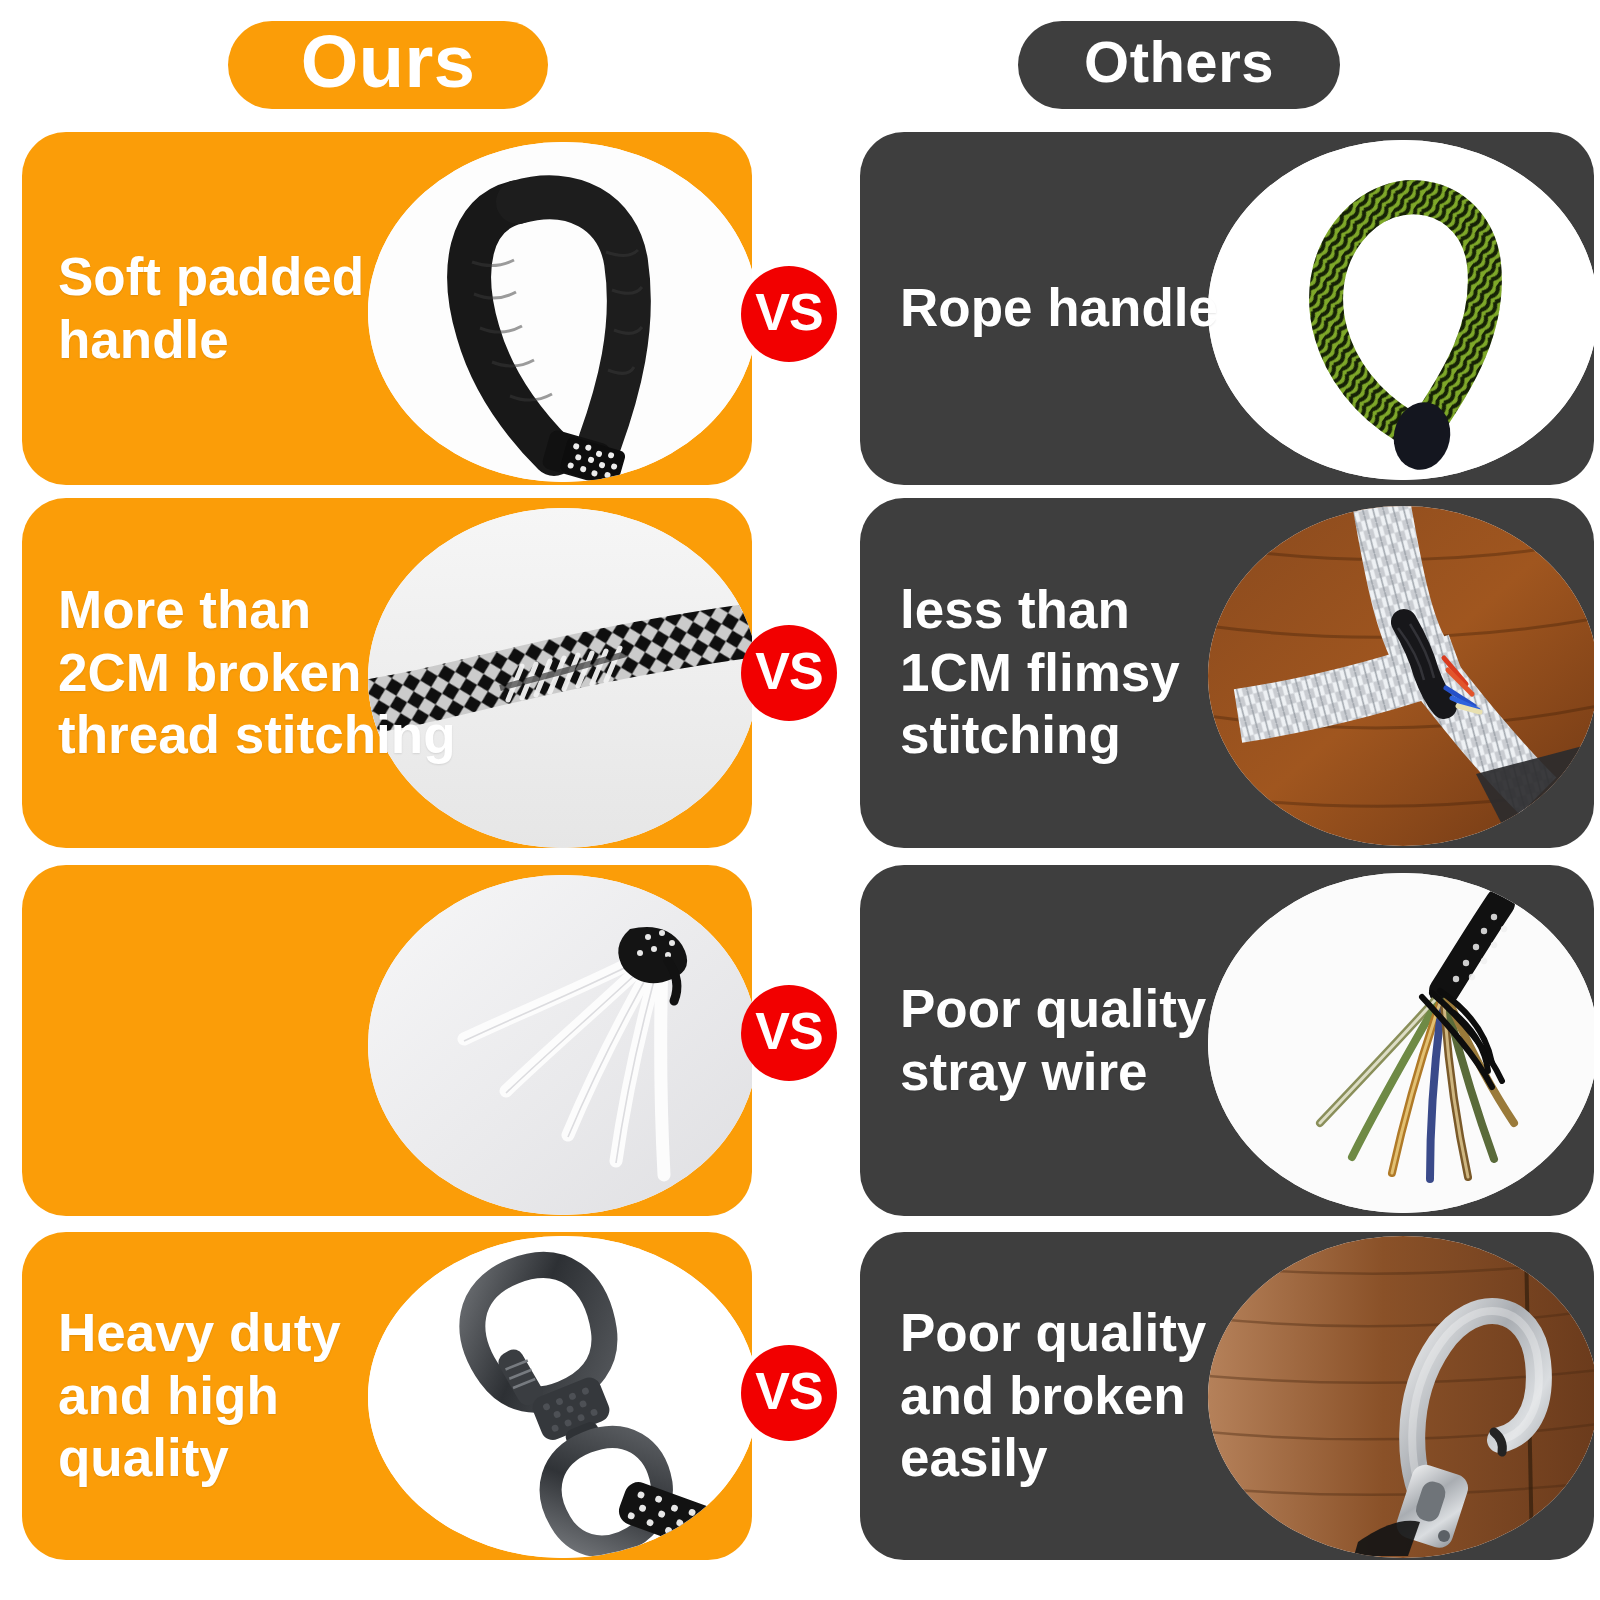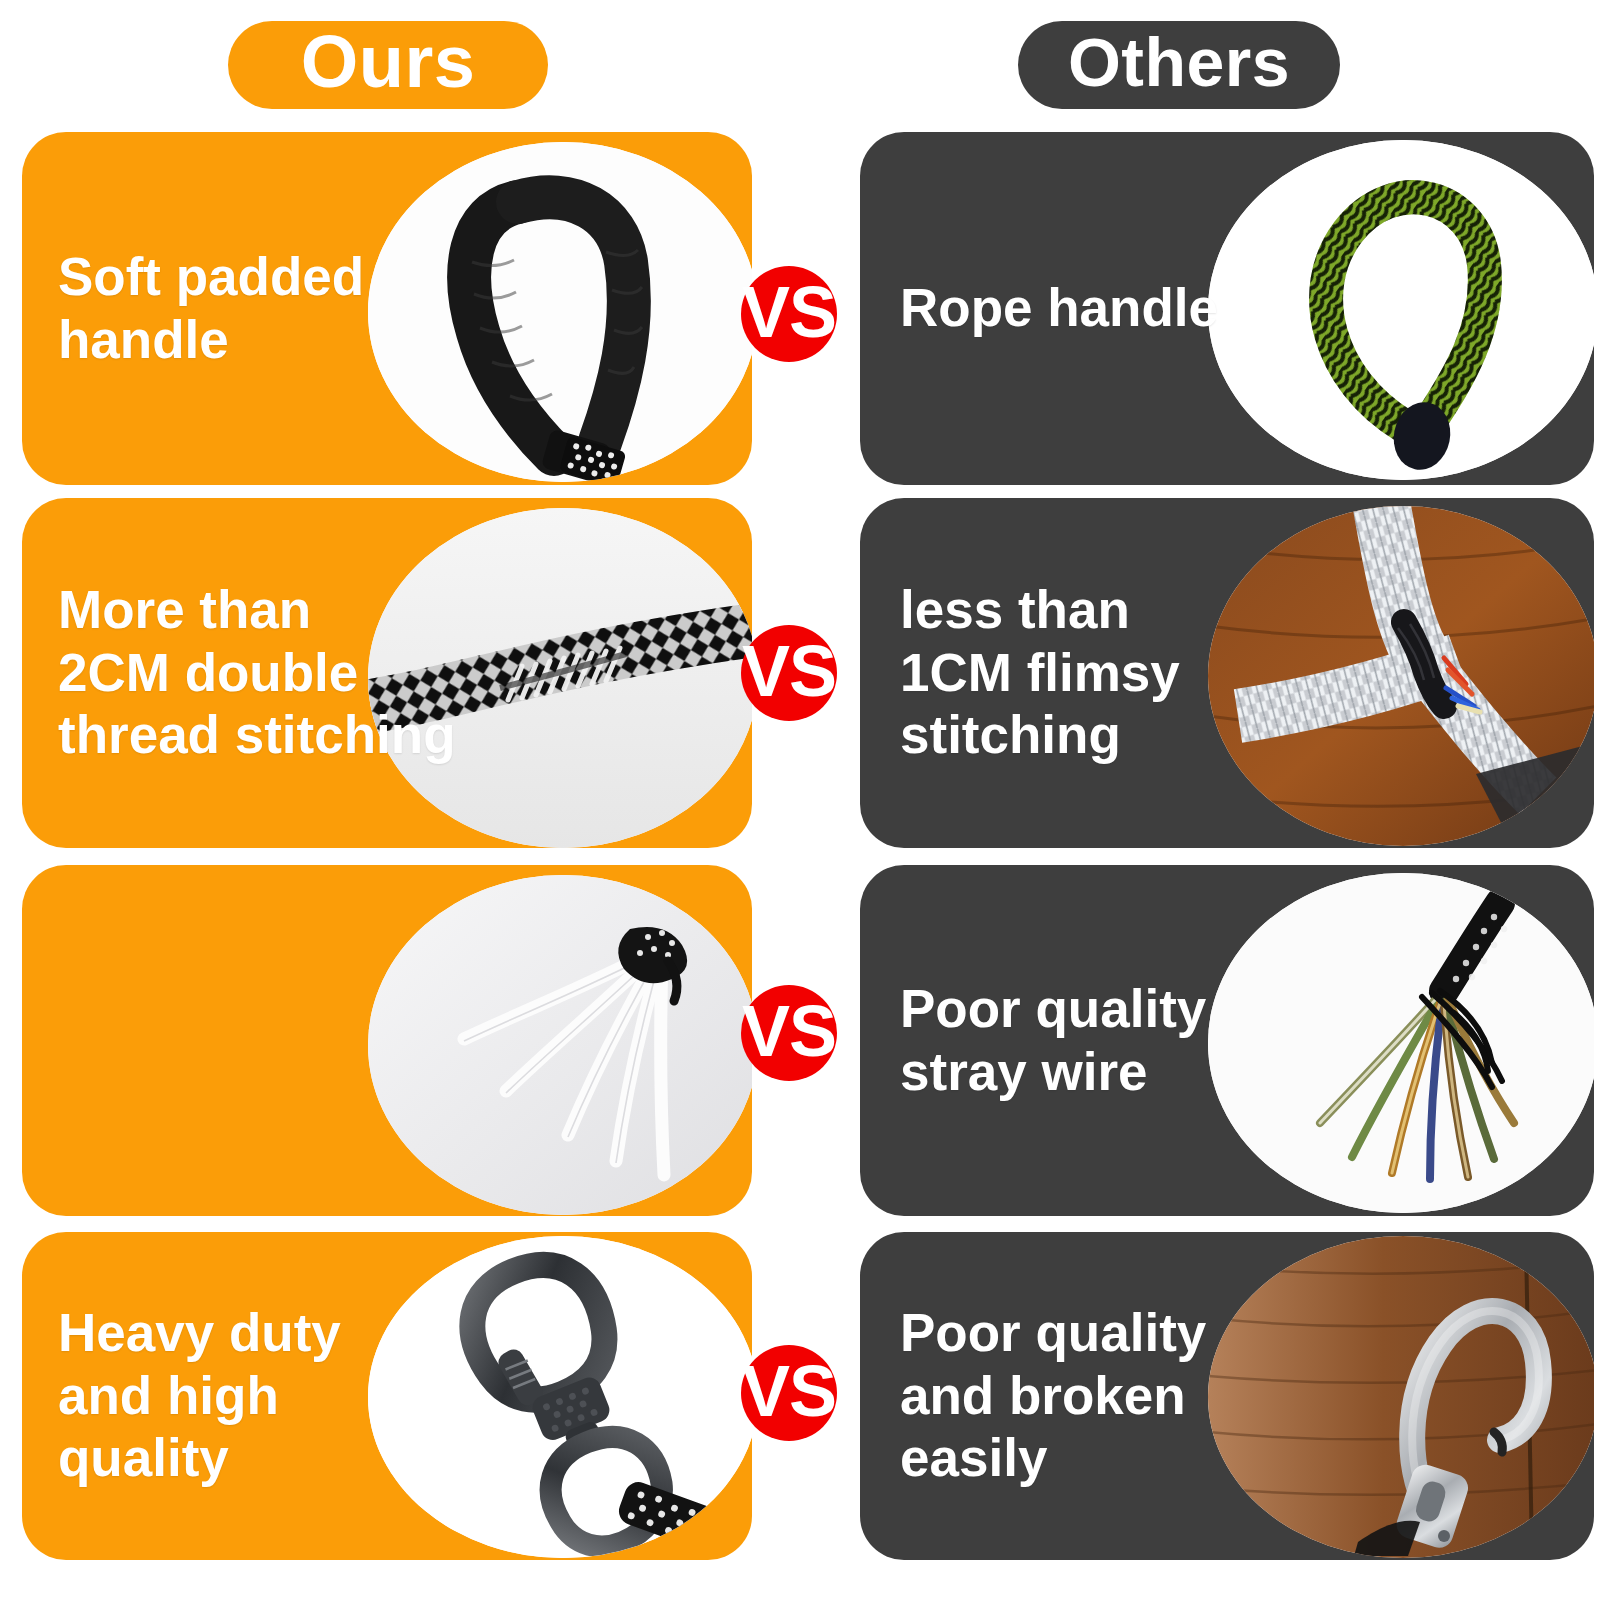--- a/index.html
+++ b/index.html
@@ -24,21 +24,21 @@
     text-align:center;
   }
   .pill-ours{
     left:228px;top:21px;width:320px;height:88px;
     background:#FB9D08;
     font-size:74px;
   }
   .pill-others{
     left:1018px;top:21px;width:322px;height:88px;
     background:#3E3E3E;
-    font-size:68px;
+    font-size:58px;
   }
   .pill span{line-height:1;transform:translateY(-3px);}
 
   
   .card{
     position:absolute;
     border-radius:44px;
     overflow:hidden;
     display:flex;
     align-items:center;
@@ -86,21 +86,21 @@
     position:absolute;
     width:96px;height:96px;
     border-radius:50%;
     background:#F20000;
     display:flex;align-items:center;justify-content:center;
     z-index:10;
     left:741px;
   }
   .vs span{
     color:#ffffff;
-    font-size:72px;
+    font-size:52px;
     font-weight:800;
     line-height:1;
     letter-spacing:-1px;
     transform:translateY(-2px);
   }
   .vs1{top:266px;}
   .vs2{top:625px;}
   .vs3{top:985px;}
   .vs4{top:1345px;}
 </style>
@@ -179,21 +179,21 @@
       </svg>
     </div>
   </div>
 
   <div class="vs vs1">
     <span>VS</span>
   </div>
 
   <div class="card ours r2">
     <div class="card-label">More than
-2CM double
+2CM broken
 thread stitching</div>
     <div class="photo">
       <svg viewBox="0 0 390 340" preserveAspectRatio="xMidYMid slice">
         <defs>
           <linearGradient id="bg2" x1="0" y1="0" x2="0" y2="1">
             <stop offset="0" stop-color="#f6f6f6"></stop>
               <stop offset="1" stop-color="#e6e6e6"></stop>
           </linearGradient>
           <pattern id="braid" width="18" height="18" patternUnits="userSpaceOnUse" patternTransform="rotate(-14)">
             <rect width="18" height="18" fill="#121212"></rect>

